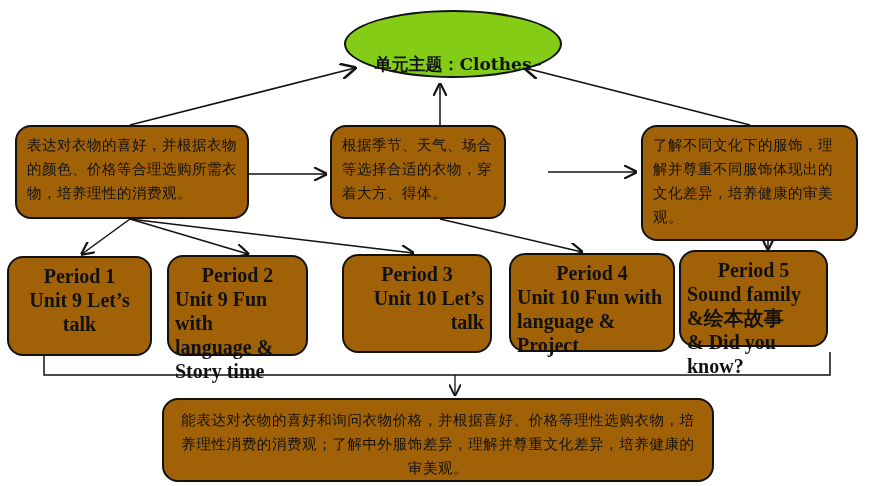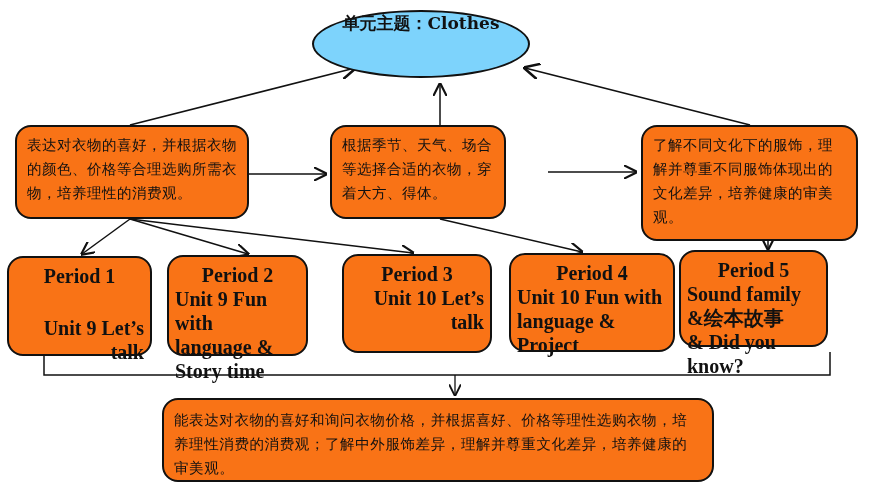--- a/index.html
+++ b/index.html
@@ -1,27 +1,27 @@
 <!DOCTYPE html>
 <html><head>
 <meta charset="utf-8">
 <style>
   html, body { margin: 0; padding: 0; background: #ffffff; }
   body { width: 873px; height: 486px; position: relative; overflow: hidden;
          font-family: "DejaVu Serif", "Liberation Serif", serif; color: #111; }
   svg.wires { position: absolute; left: 0; top: 0; width: 873px; height: 486px; }
-  .node { position: absolute; box-sizing: border-box; border: 2px solid #111; border-radius: 16px; background: #f97316; }
-  .ellipse { position: absolute; left: 312px; top: 10px; width: 218px; height: 68px; box-sizing: border-box;
-             border: 2px solid #111; border-radius: 50%; background: #7dd3fc;
-             display: flex; align-items: flex-start; justify-content: center; font-size: 17px; font-weight: bold; }
+  .node { position: absolute; box-sizing: border-box; border: 2px solid #111; border-radius: 16px; background: #a16207; }
+  .ellipse { position: absolute; left: 344px; top: 10px; width: 218px; height: 68px; box-sizing: border-box;
+             border: 2px solid #111; border-radius: 50%; background: #84cc16;
+             display: flex; align-items: flex-end; justify-content: center; font-size: 17px; font-weight: bold; }
   .cn { font-size: 14.5px; line-height: 24px; letter-spacing: 0.5px; padding: 6px 10px; }
   .period { font-family: "Liberation Serif", serif; font-weight: bold; font-size: 20px; line-height: 24px; padding: 6px 6px; }
   .period .ptitle { text-align: center; }
   .period .pdesc { white-space: pre-line; }
-  .summary { font-size: 14.5px; line-height: 24px; letter-spacing: 0.6px; padding: 8px 10px; }
+  .summary { font-size: 14.5px; line-height: 24px; letter-spacing: 0.6px; padding: 8px 10px; text-align: center; }
 </style>
 </head>
 <body>
 
 <svg class="wires" viewBox="0 0 873 486">
   <defs>
     <marker id="arr" viewBox="0 0 10 10" refX="9" refY="5" markerWidth="9" markerHeight="9" orient="auto-start-reverse">
       <path d="M0,0 L10,5 L0,10" fill="none" stroke="#111" stroke-width="1.6"></path>
     </marker>
   </defs>
@@ -54,21 +54,21 @@
 </div>
 <div class="node cn" style="left:330px; top:125px; width:176px; height:94px;">
   <span>根据季节、天气、场合等选择合适的衣物，穿着大方、得体。</span>
 </div>
 <div class="node cn" style="left:641px; top:125px; width:217px; height:116px;">
   <span>了解不同文化下的服饰，理解并尊重不同服饰体现出的文化差异，培养健康的审美观。</span>
 </div>
 
 <div class="node period" style="left:7px; top:256px; width:145px; height:100px;">
   <div class="ptitle">Period 1</div>
-  <div class="pdesc" style="text-align:right;margin-top:28px;">Unit 9 Let’s talk</div>
+  <div class="pdesc" style="text-align:center;">Unit 9 Let’s talk</div>
 </div>
 <div class="node period" style="left:167px; top:255px; width:141px; height:101px;">
   <div class="ptitle">Period 2</div>
   <div class="pdesc">Unit 9 Fun with
 language &amp; Story time</div>
 </div>
 <div class="node period" style="left:342px; top:254px; width:150px; height:99px;">
   <div class="ptitle">Period 3</div>
   <div class="pdesc" style="text-align:right;">Unit 10 Let’s talk</div>
 </div>

